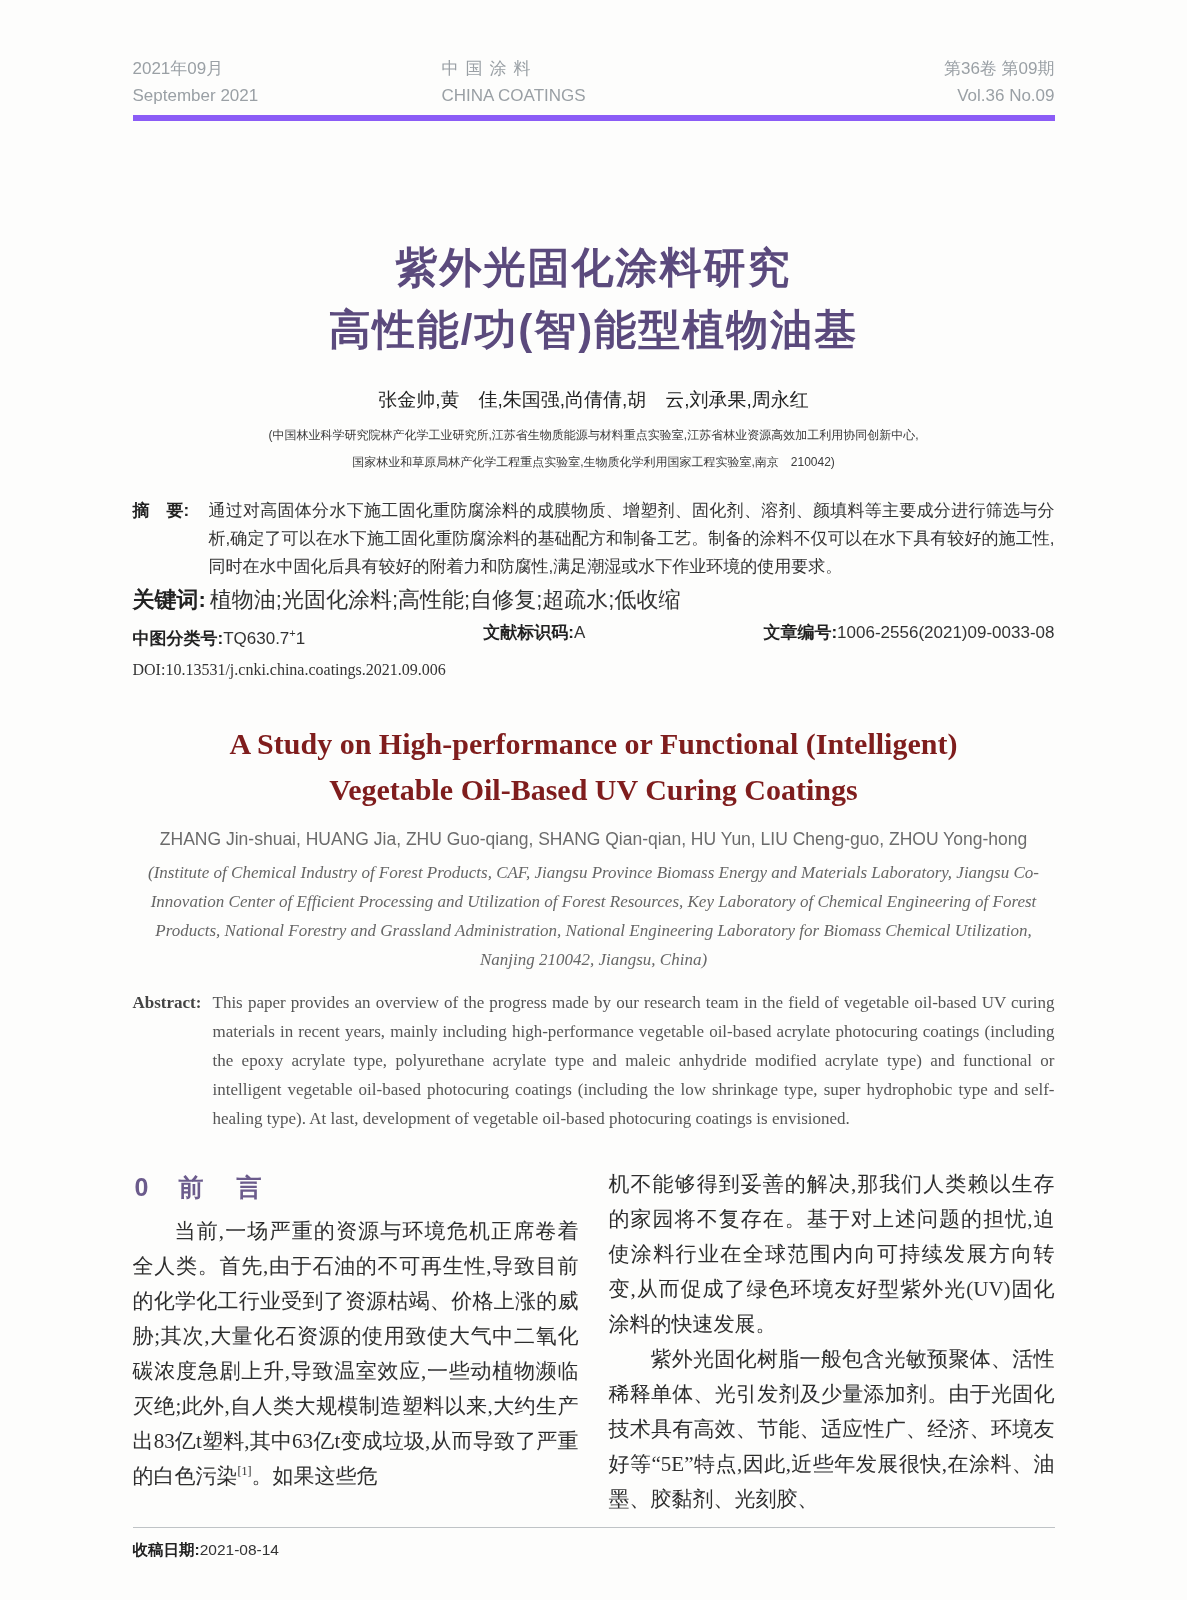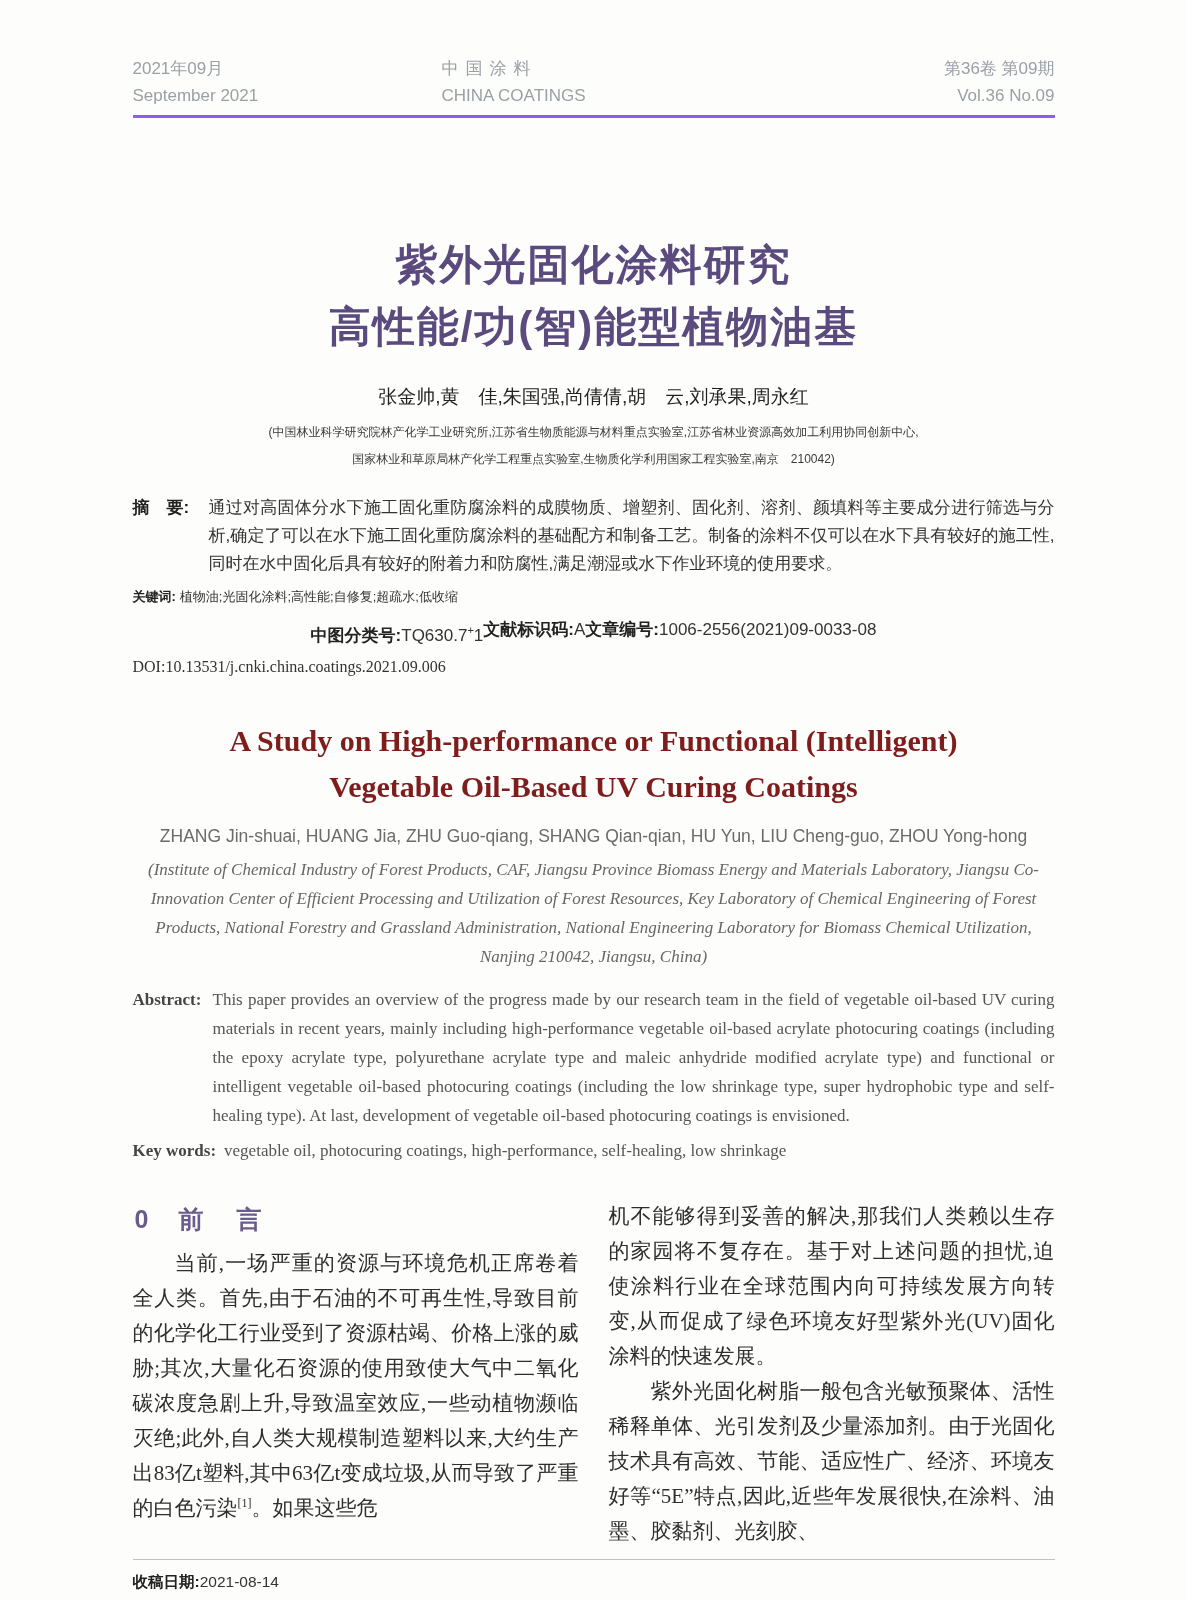--- a/index.html
+++ b/index.html
@@ -12,45 +12,45 @@
     overflow: hidden;
     font-family: "Liberation Sans", sans-serif;
     color: #333;
   }
   .content { width: 922px; margin: 0 auto; padding-top: 55px; }
 
   
   .journal-header {
     display: flex; justify-content: space-between; align-items: flex-end;
     color: #9aa0a5; font-size: 17px; line-height: 27px;
-    border-bottom: 3px solid #8b5cf6; padding-bottom: 6px;
+    border-bottom: 6px solid #8b5cf6; padding-bottom: 6px;
   }
   .jh-col { width: 33%; }
   .jh-left { text-align: left; }
   .jh-center { text-align: left; }
   .jh-center .zh { letter-spacing: 7px; }
   .jh-right { text-align: right; }
 
   
   .title-zh {
     margin-top: 116px; text-align: center;
     color: #5b4a7d; font-weight: bold; font-size: 42px; line-height: 62px;
     letter-spacing: 2px;
   }
   .authors-zh { margin-top: 26px; text-align: center; font-size: 19px; color: #222; }
   .affil-zh { margin-top: 9px; text-align: center; font-size: 12px; line-height: 27px; color: #3a3a3a; }
 
   
   .abstract-zh { display: flex; margin-top: 21px; font-size: 17px; line-height: 28px; color: #333; }
   .abstract-zh .lbl { flex: 0 0 76px; font-weight: bold; color: #222; }
   .abstract-zh .txt { flex: 1; text-align: justify; }
-  .keywords-zh { display: flex; margin-top: 5px; font-size: 13px; line-height: 28px; }
+  .keywords-zh { display: flex; margin-top: 5px; font-size: 22px; line-height: 28px; }
   .keywords-zh .lbl { font-weight: bold; color: #222; margin-right: 4px; }
 
-  .clc-row { display: flex; justify-content: center; margin-top: 6px; font-size: 17px; line-height: 26px; }
+  .clc-row { display: flex; justify-content: space-between; margin-top: 6px; font-size: 17px; line-height: 26px; }
   .clc-row .lbl { font-weight: bold; color: #222; }
   .clc-row sup { font-size: 11px; }
   .doi-line { margin-top: 9px; font-family: "Liberation Serif", serif; font-size: 16px; color: #333; }
 
   
   .title-en {
     margin-top: 42px; text-align: center;
     font-family: "Liberation Serif", serif; font-weight: bold;
     font-size: 30px; line-height: 46px; color: #7f1d1d;
   }
@@ -150,24 +150,20 @@
 
     <div class="authors-en">ZHANG Jin-shuai, HUANG Jia, ZHU Guo-qiang, SHANG Qian-qian, HU Yun, LIU Cheng-guo, ZHOU Yong-hong</div>
 
     <div class="affil-en">(Institute of Chemical Industry of Forest Products, CAF, Jiangsu Province Biomass Energy and Materials Laboratory, Jiangsu Co-Innovation Center of Efficient Processing and Utilization of Forest Resources, Key Laboratory of Chemical Engineering of Forest Products, National Forestry and Grassland Administration, National Engineering Laboratory for Biomass Chemical Utilization, Nanjing 210042, Jiangsu, China)</div>
 
     <div class="abstract-en">
       <span class="lbl">Abstract:</span>
       <span class="txt">This paper provides an overview of the progress made by our research team in the field of vegetable oil-based UV curing materials in recent years, mainly including high-performance vegetable oil-based acrylate photocuring coatings (including the epoxy acrylate type, polyurethane acrylate type and maleic anhydride modified acrylate type) and functional or intelligent vegetable oil-based photocuring coatings (including the low shrinkage type, super hydrophobic type and self-healing type). At last, development of vegetable oil-based photocuring coatings is envisioned.</span>
     </div>
 
-    <div class="keywords-en">
-      <span class="lbl">Key words:</span>
-      <span class="txt">vegetable oil, photocuring coatings, high-performance, self-healing, low shrinkage</span>
-    </div>
 
     <div class="body-cols">
       <div class="body-col">
         <div class="section-heading">
           <span class="num">0</span><span class="ttl">前　言</span>
         </div>
         <p class="p-indent"><span>当前,一场严重的资源与环境危机正席卷着全人类。首先,由于石油的不可再生性,导致目前的化学化工行业受到了资源枯竭、价格上涨的威胁;其次,大量化石资源的使用致使大气中二氧化碳浓度急剧上升,导致温室效应,一些动植物濒临灭绝;此外,自人类大规模制造塑料以来,大约生产出83亿t塑料,其中63亿t变成垃圾,从而导致了严重的白色污染</span><sup class="ref">[1]</sup><span>。如果这些危</span></p>
       </div>
       <div class="body-col">
         <p>机不能够得到妥善的解决,那我们人类赖以生存的家园将不复存在。基于对上述问题的担忧,迫使涂料行业在全球范围内向可持续发展方向转变,从而促成了绿色环境友好型紫外光(UV)固化涂料的快速发展。</p>

